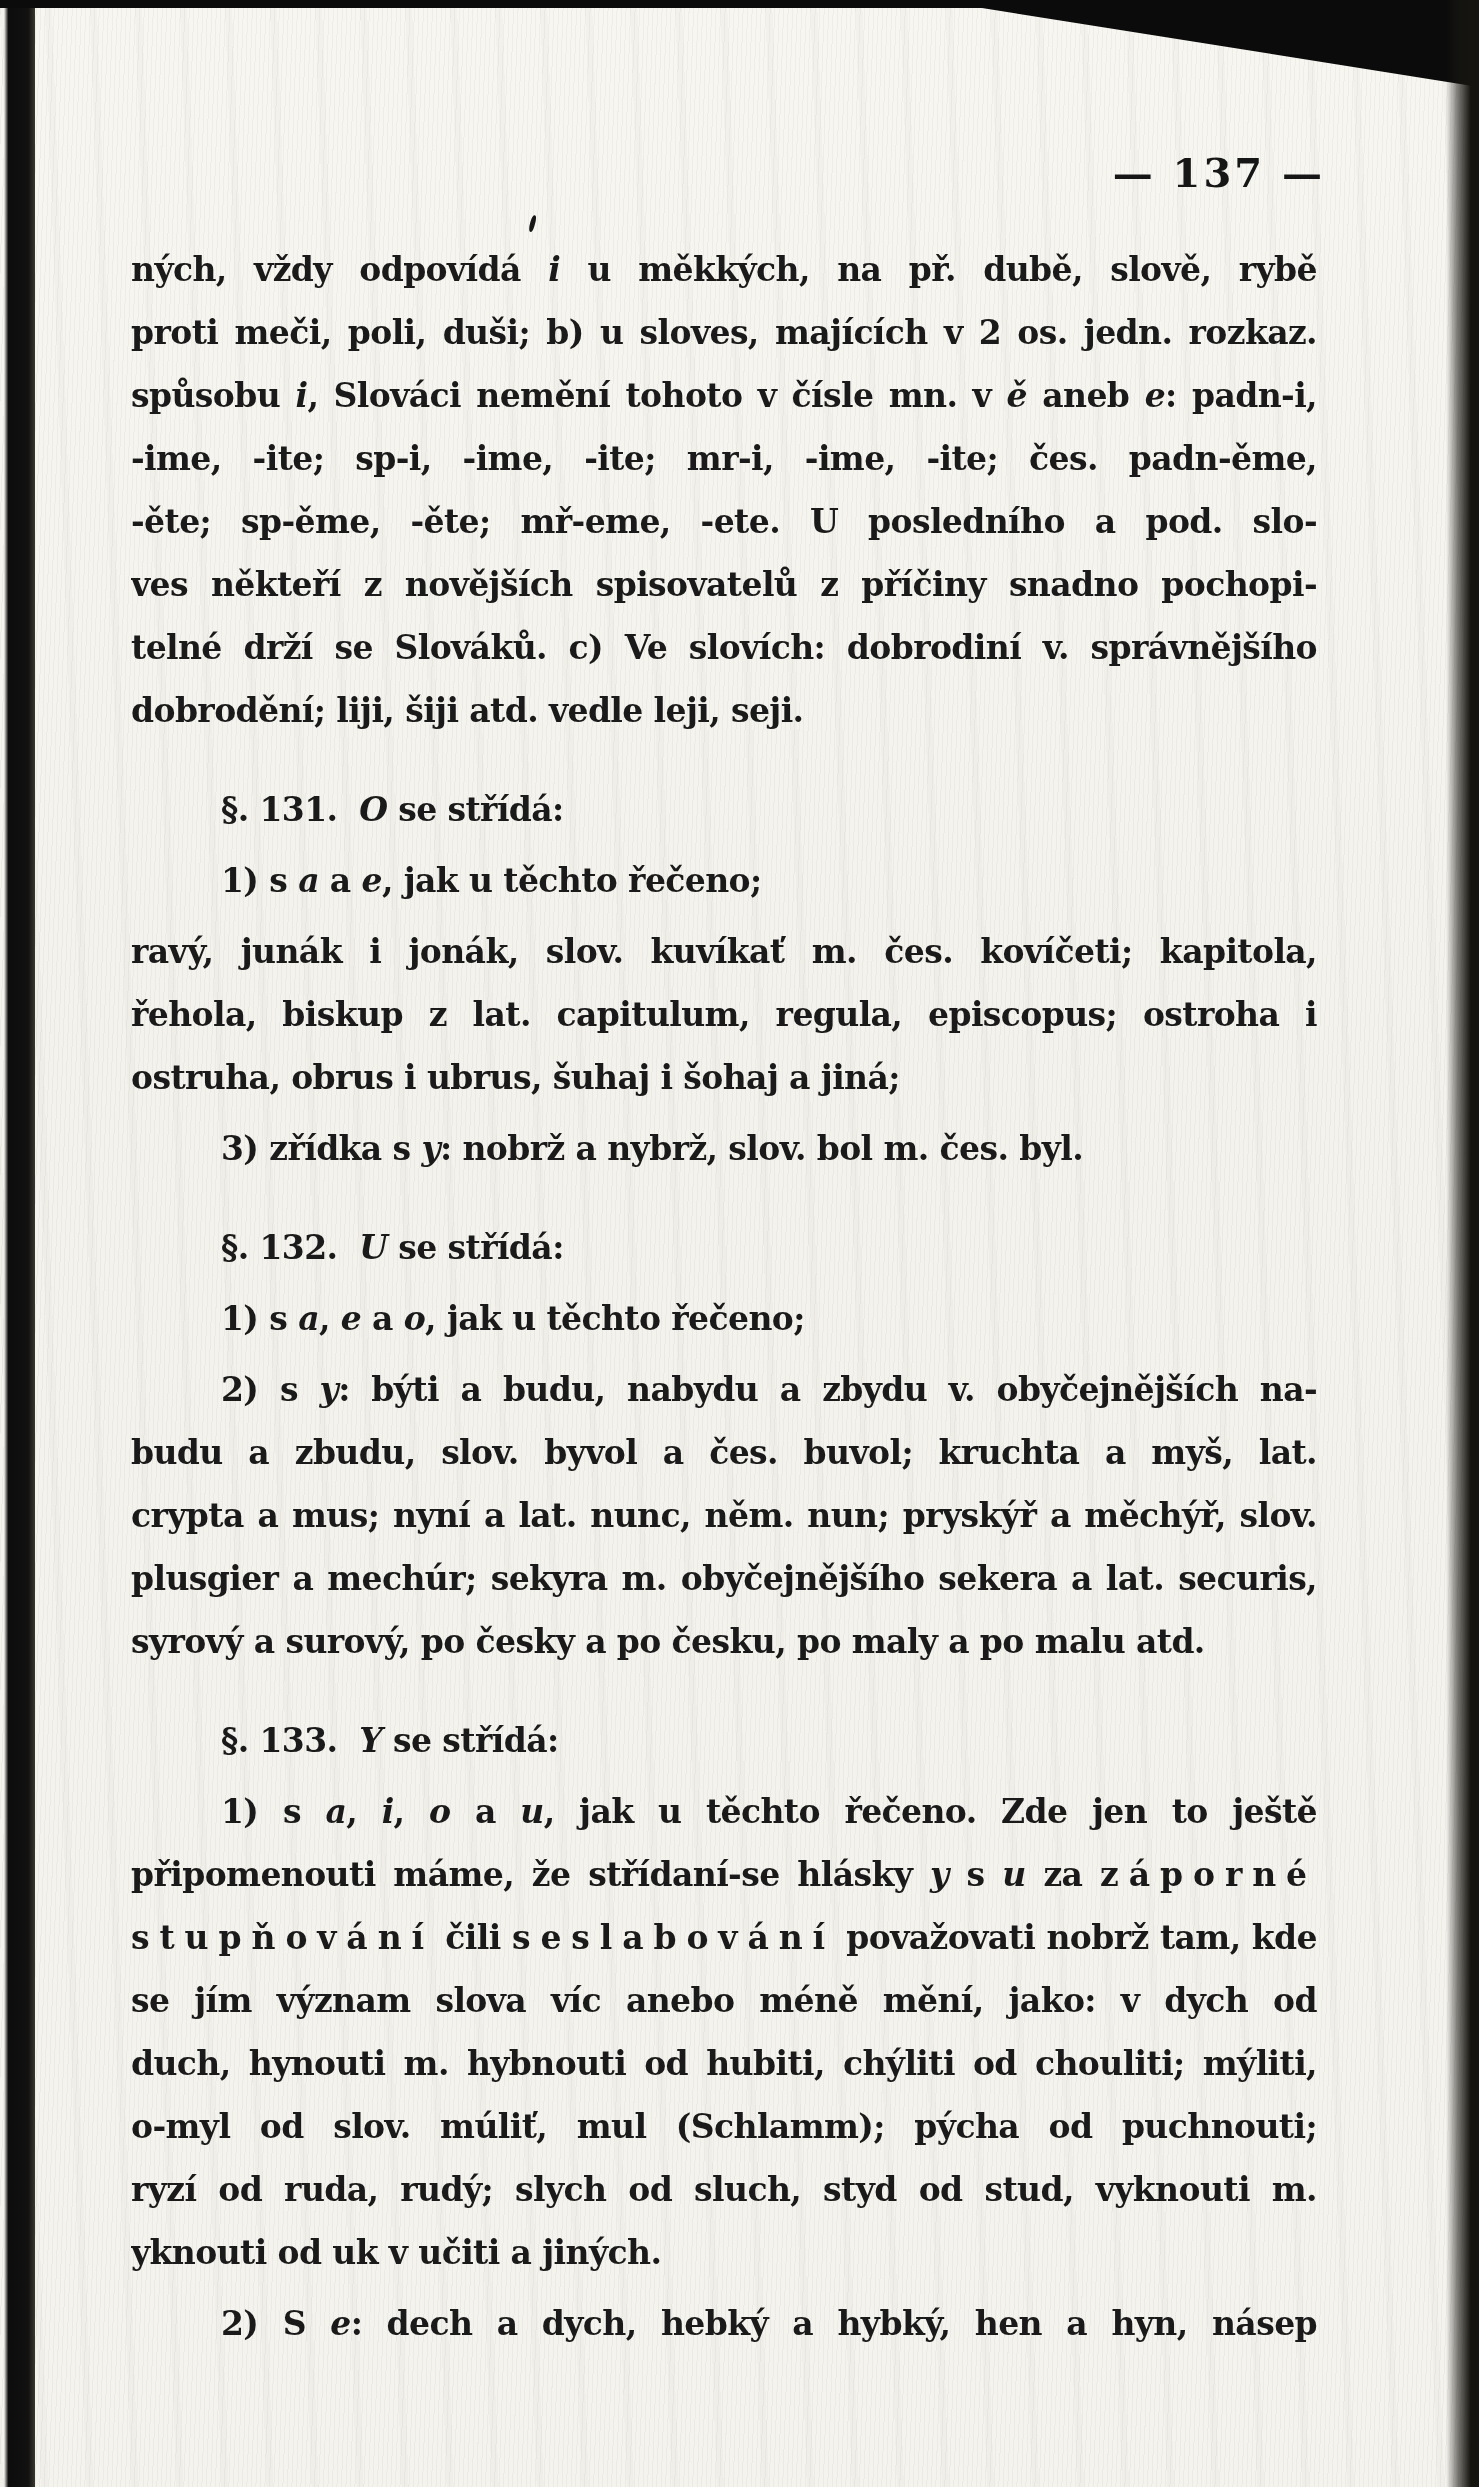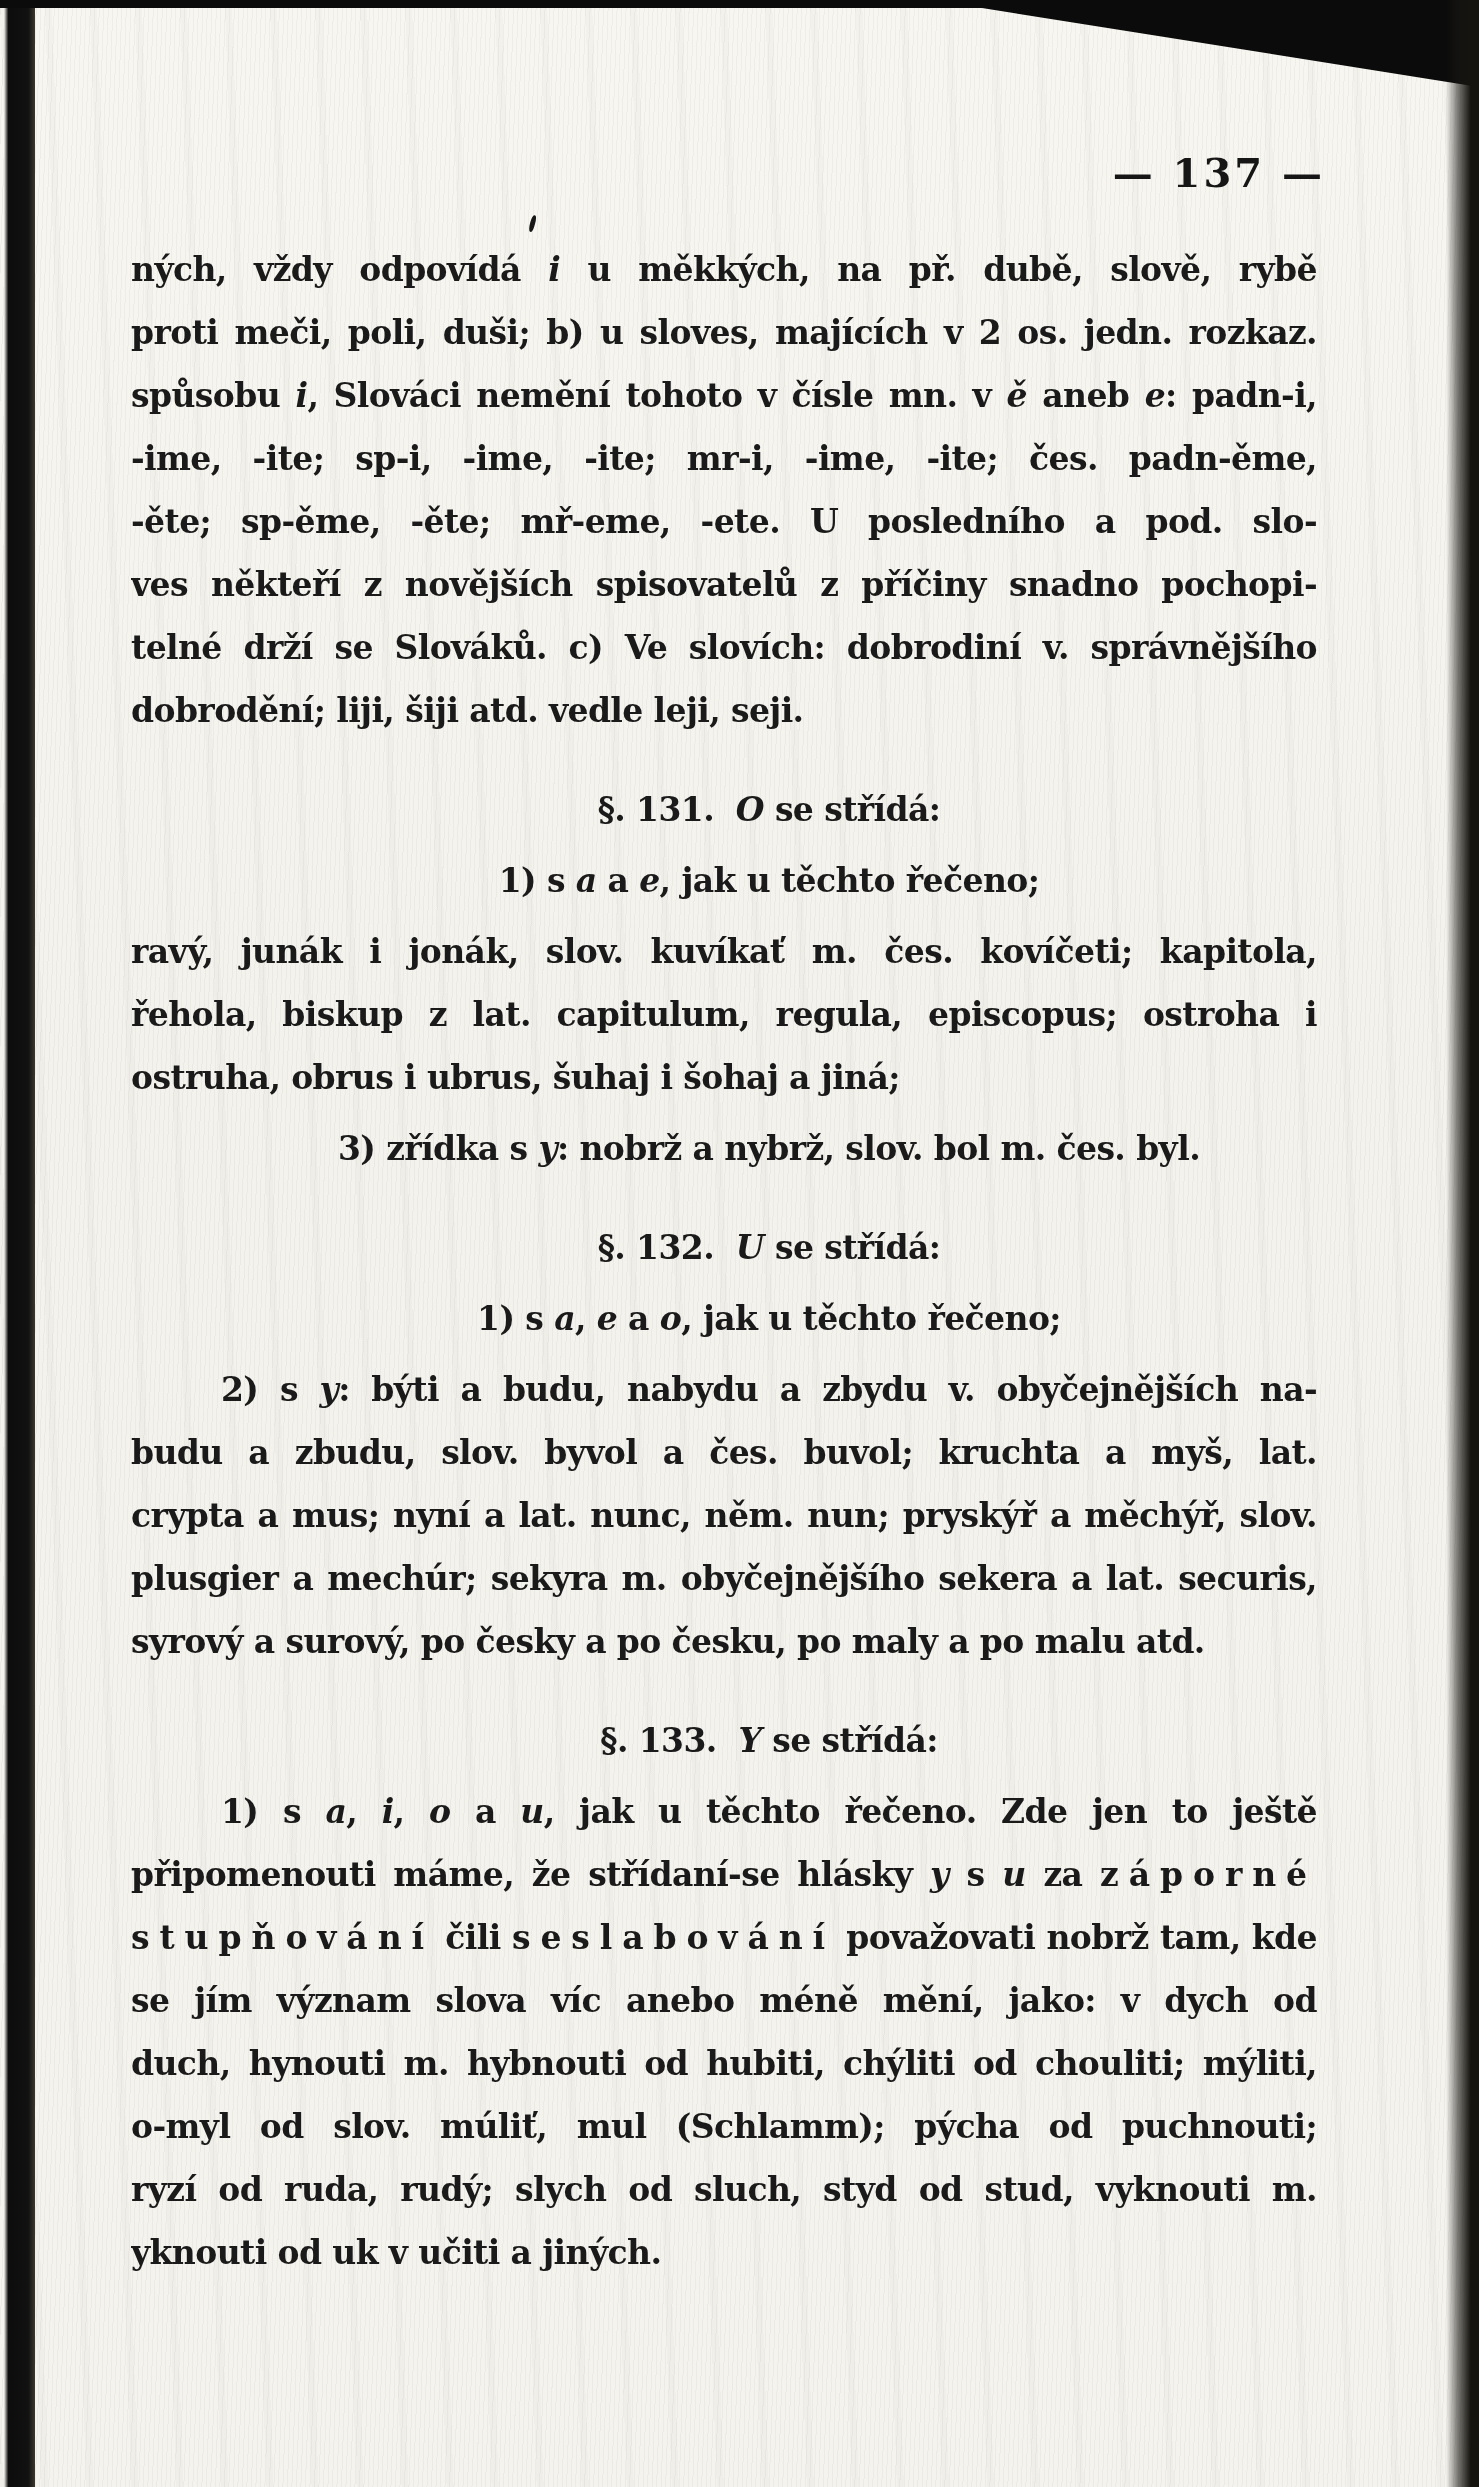--- a/index.html
+++ b/index.html
@@ -41,21 +41,21 @@
   }
   .text-block{
     position:absolute;left:123px;top:230px;width:1202px;
     color:#1a1a1a;font-size:33px;font-weight:bold;
     line-height:63px;letter-spacing:-0.6px;
   }
   .block{margin:8px;}
   .block.gap{margin-top:36px;}
   .line{height:63px;overflow:hidden;text-align:left;}
   .line.just{text-align:justify;text-align-last:justify;text-justify:inter-word;}
-  .line.ind{padding-left:90px;text-align:center;}
+  .line.ind{padding-left:90px;}
   .it{font-style:italic;}
   .spaced{letter-spacing:0.30em;}
 </style>
 </head>
 <body>
 
 <div class="scan">
   <div class="border-left"></div>
   <div class="border-top"></div>
   <div class="corner-tr"></div>
@@ -109,15 +109,18 @@
       <div class="block">
         <div class="line just ind"><span>1) s </span><span class="it">a</span><span>, </span><span class="it">i</span><span>, </span><span class="it">o</span><span> a </span><span class="it">u</span><span>, jak u těchto řečeno. Zde jen to ještě</span></div>
         <div class="line just"><span>připomenouti máme, že střídaní-se hlásky </span><span class="it">y</span><span> s </span><span class="it">u</span><span> za </span><span class="spaced">záporné</span></div>
         <div class="line just"><span class="spaced">stupňování</span><span> čili </span><span class="spaced">seslabování</span><span> považovati nobrž tam, kde</span></div>
         <div class="line just"><span>se jím význam slova víc anebo méně mění, jako: v dych od</span></div>
         <div class="line just"><span>duch, hynouti m. hybnouti od hubiti, chýliti od chouliti; mýliti,</span></div>
         <div class="line just"><span>o-myl od slov. múliť, mul (Schlamm); pýcha od puchnouti;</span></div>
         <div class="line just"><span>ryzí od ruda, rudý; slych od sluch, styd od stud, vyknouti m.</span></div>
         <div class="line"><span>yknouti od uk v učiti a jiných.</span></div>
       </div>
+      <div class="block">
+        <div class="line just ind"><span>2) S </span><span class="it">e</span><span>: dech a dych, hebký a hybký, hen a hyn, násep</span></div>
+      </div>
     </div>
 </div>
 
 
 </body></html>

